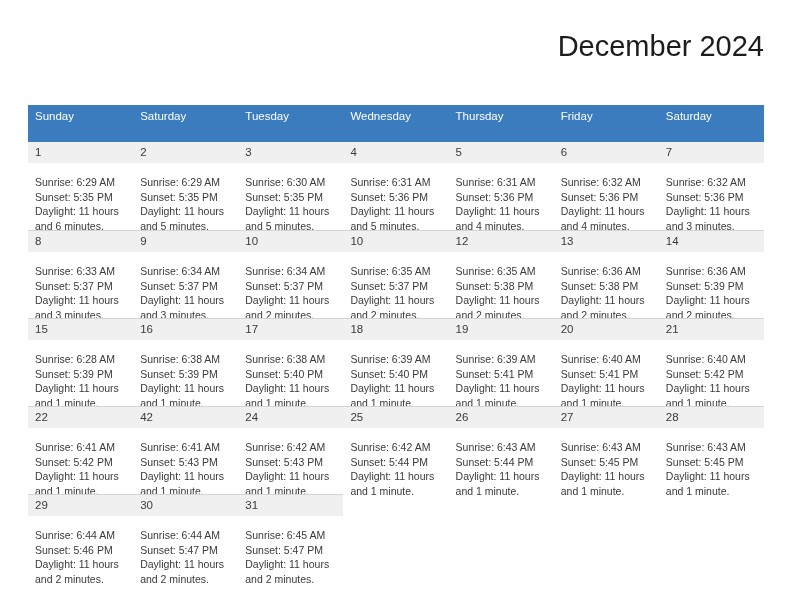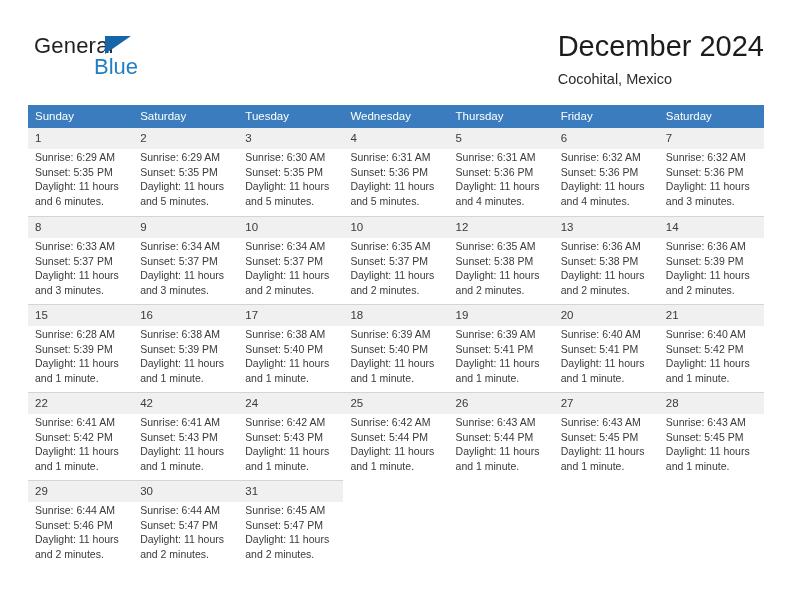--- a/index.html
+++ b/index.html
@@ -92,21 +92,21 @@
     width: 736px;
     border-collapse: collapse;
     table-layout: fixed;
   }
   .calendar th {
     background: #3a7cbe;
     color: #ffffff;
     font-weight: normal;
     font-size: 11.5px;
     text-align: left;
-    padding: 5px 0 6px 7px;
+    padding: 5px 0 20px 7px;
     height: 11px;
     border: none;
   }
   .calendar td {
     vertical-align: top;
     padding: 0;
     border: none;
     height: 88px;
     width: 105.14px;
   }
@@ -123,46 +123,40 @@
     color: #3a3a3a;
     padding: 4px 0 4px 7px;
     line-height: 13px;
     height: 13px;
     box-sizing: content-box;
   }
   .dayinfo {
     font-size: 10.5px;
     line-height: 14.6px;
     color: #3a3a3a;
-    padding: 1px 7px 0 7px;
+    padding: 12px 7px 0 7px;
   }
   .dayinfo div {
     white-space: nowrap;
   }
   tr.weekrow + tr.weekrow .daycell {
     border-top: 1px solid #d4d4d4;
   }
   .empty {
     height: 88px;
   }
 </style>
 </head>
 <body>
 
 <div class="page">
 
   <div class="header">
-    <div class="brand">
-      <span class="brand-general">General</span>
-      <span class="brand-triangle"></span>
-      <span class="brand-blue">Blue</span>
-    </div>
     <div class="title-block">
       <div class="cal-title">December 2024</div>
-      <div class="cal-subtitle">Cocohital, Mexico</div>
     </div>
   </div>
 
   <table class="calendar">
     <thead>
       <tr>
         <th>Sunday</th>
         <th>Saturday</th>
         <th>Tuesday</th>
         <th>Wednesday</th>

